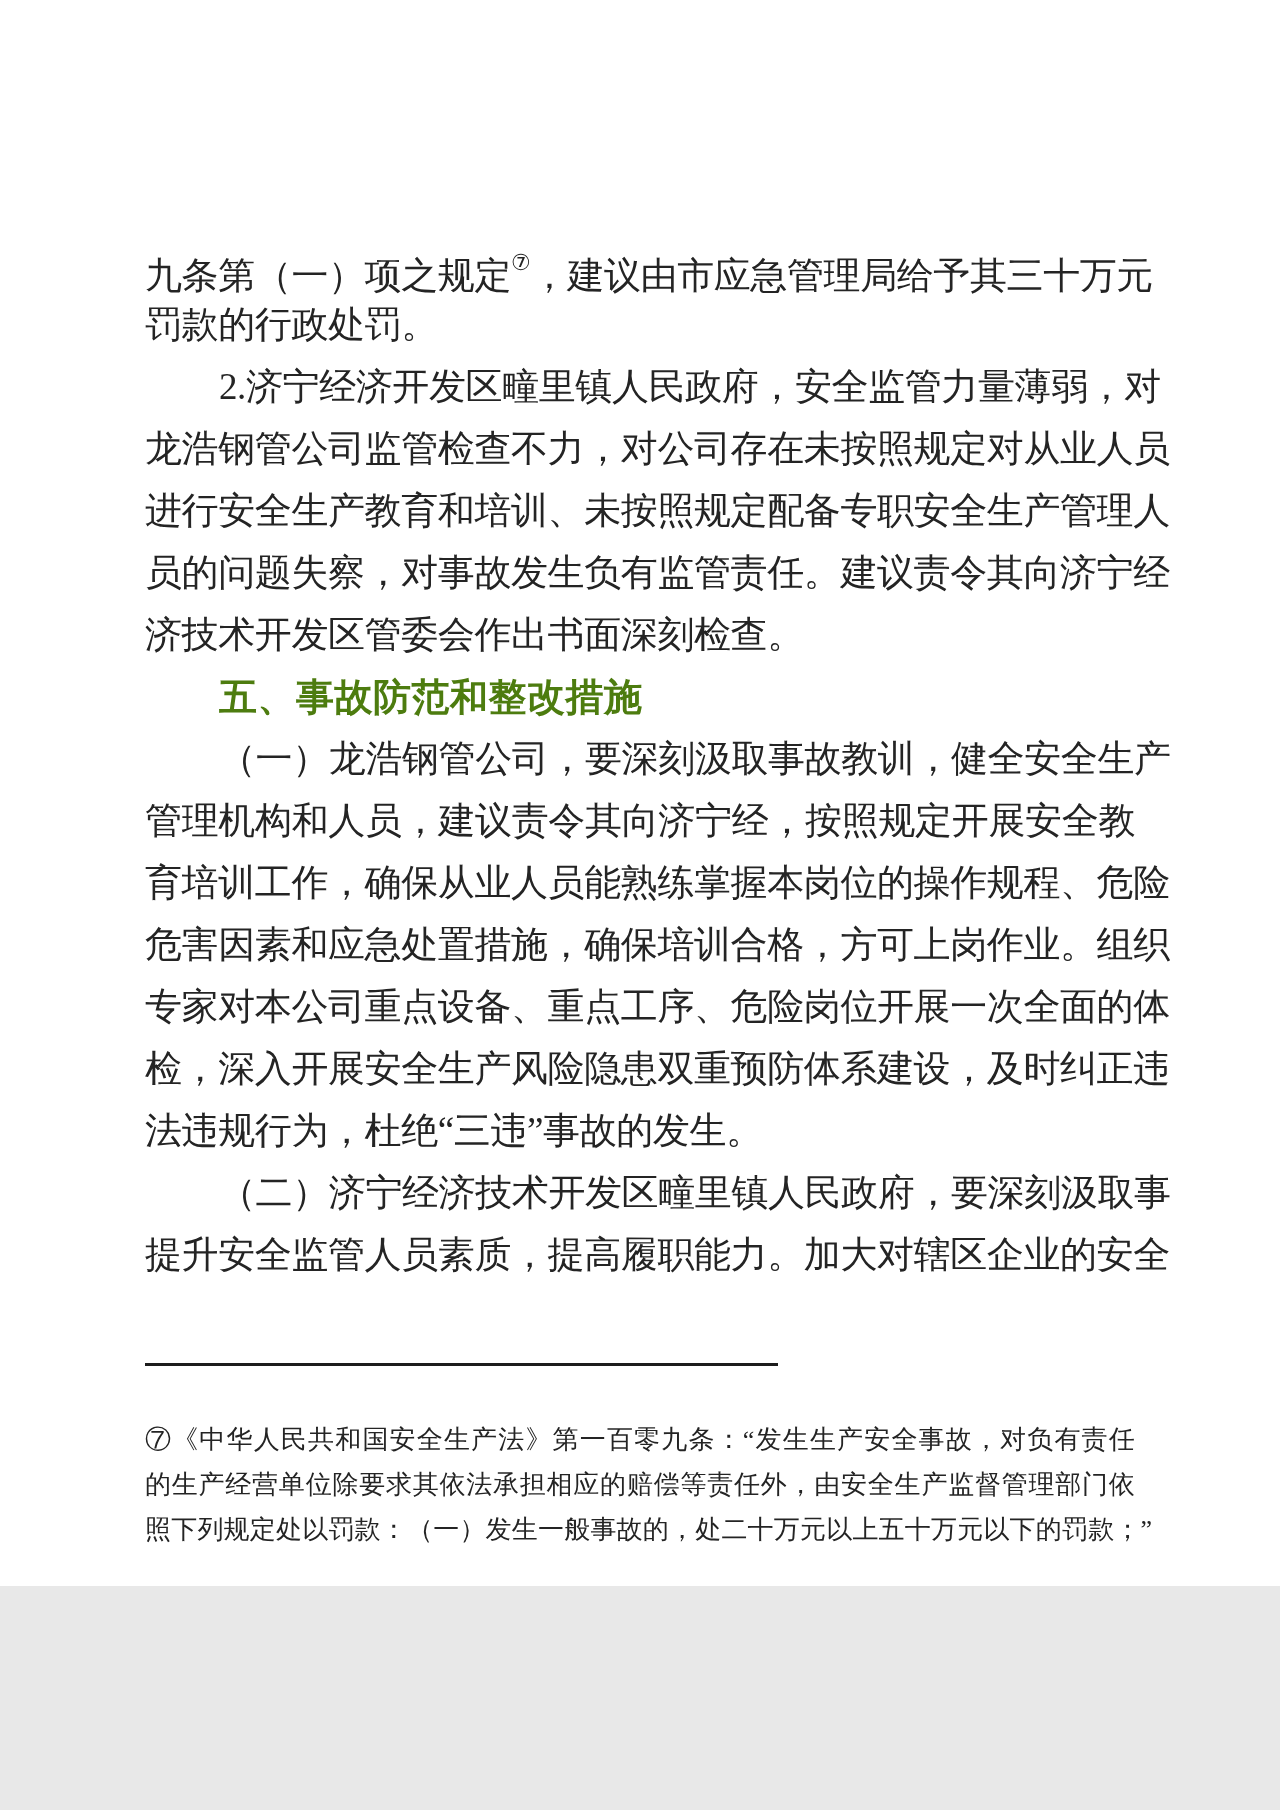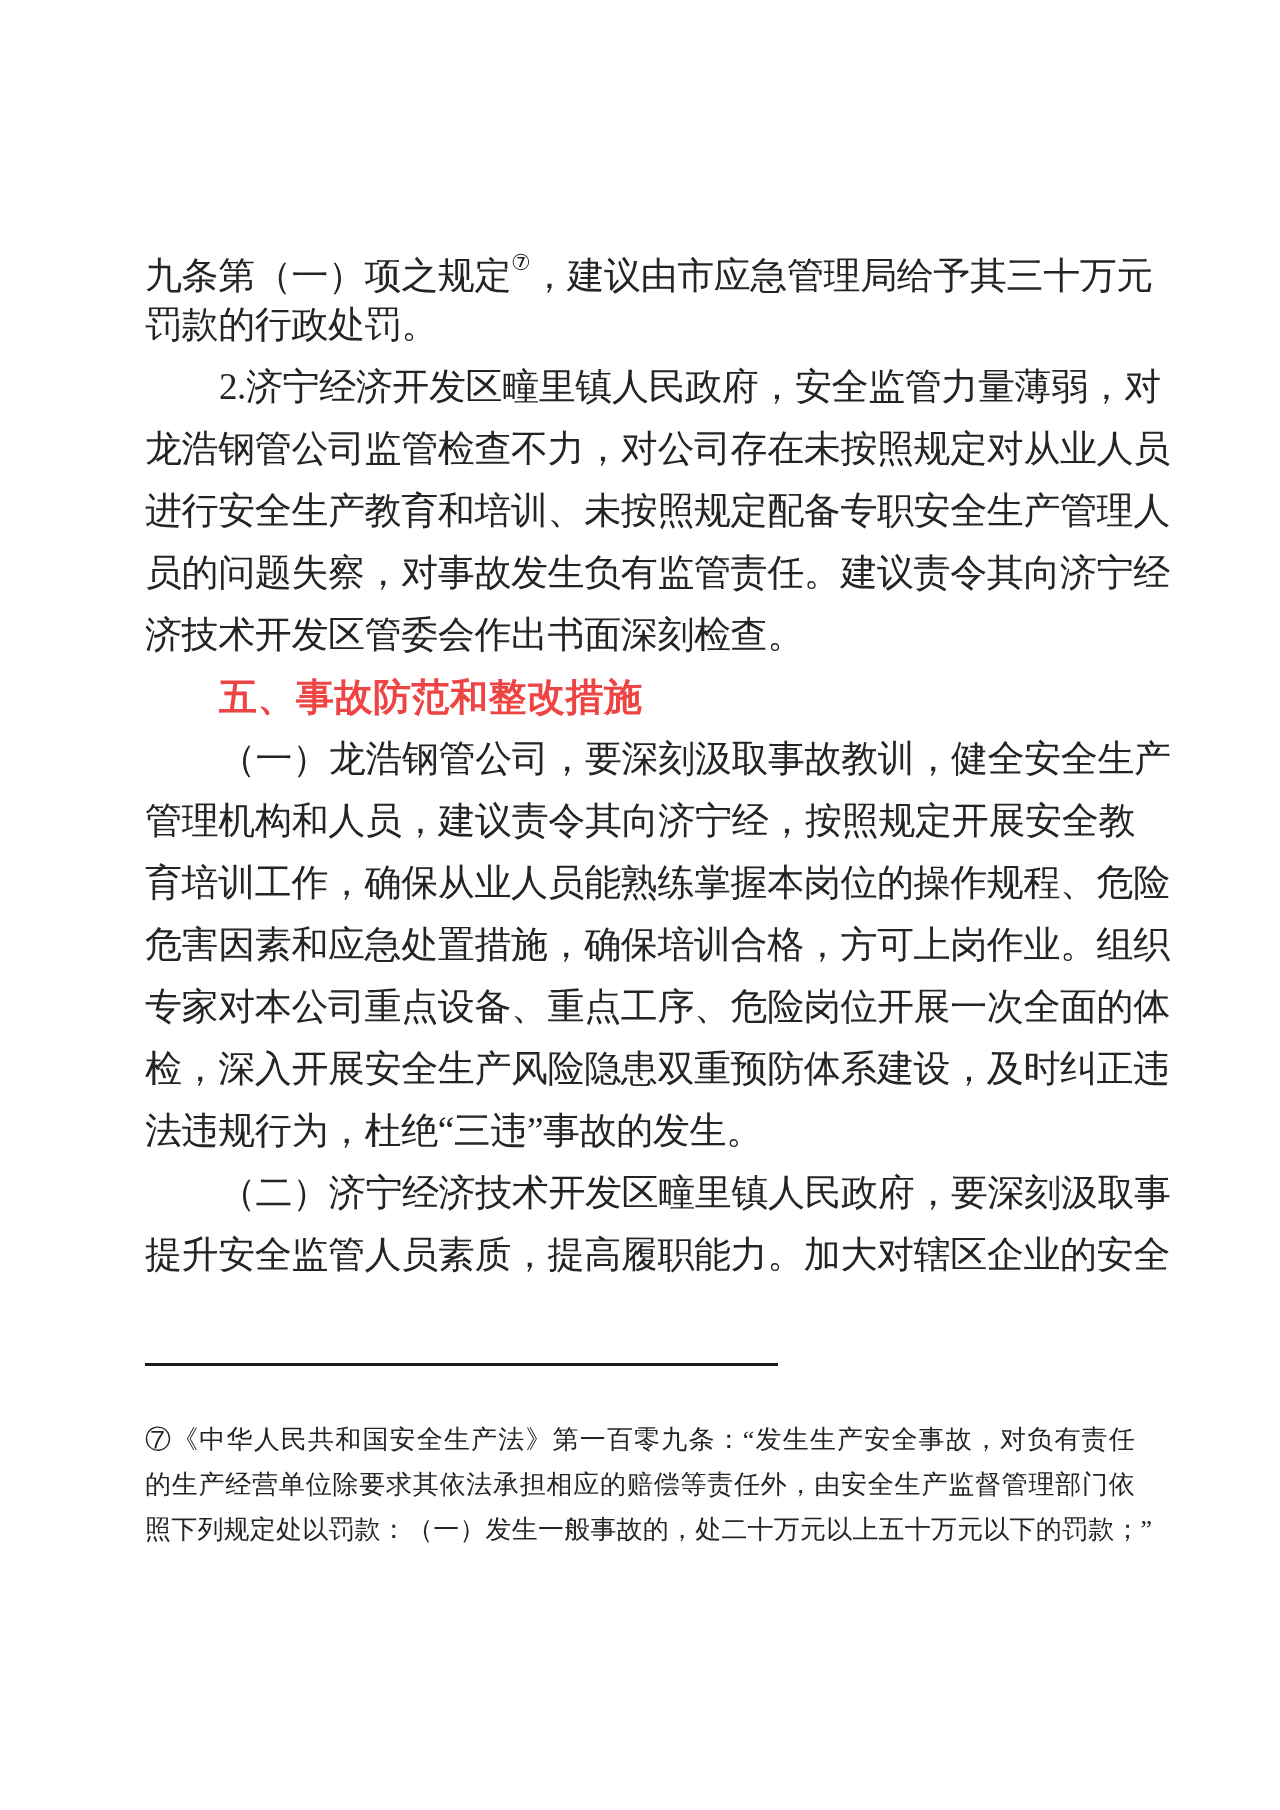--- a/index.html
+++ b/index.html
@@ -1,19 +1,19 @@
 <!DOCTYPE html>
 <html><head>
 <meta charset="utf-8">
 <style>
   html,body{margin:0;padding:0;}
   body{background:#e8e8e8;}
   .page{
     position:relative;
-    width:1280px;height:1810px;
+    width:1280px;height:1586px;
     background:#ffffff;
     margin:0 auto;
     overflow:hidden;
     font-family:"Liberation Serif","DejaVu Serif",serif;
     color:#242424;
   }
   .body-text{
     position:absolute;
     left:145px;top:232px;width:990px;
   }
@@ -29,21 +29,21 @@
   .line.end{
     text-align-last:left;
   }
   .line.indent{
     text-indent:74px;
   }
   .line.heading{
     font-family:"Liberation Sans","DejaVu Sans",sans-serif;
     font-weight:700;
     font-size:38px;
-    color:#ef4444;
+    color:#4d7c0f;
     text-align-last:left;
     text-indent:74px;
     letter-spacing:0.5px;
   }
   .sup{
     font-size:22px;
     vertical-align:18px;
     letter-spacing:0;
   }
   .footnote-rule{

